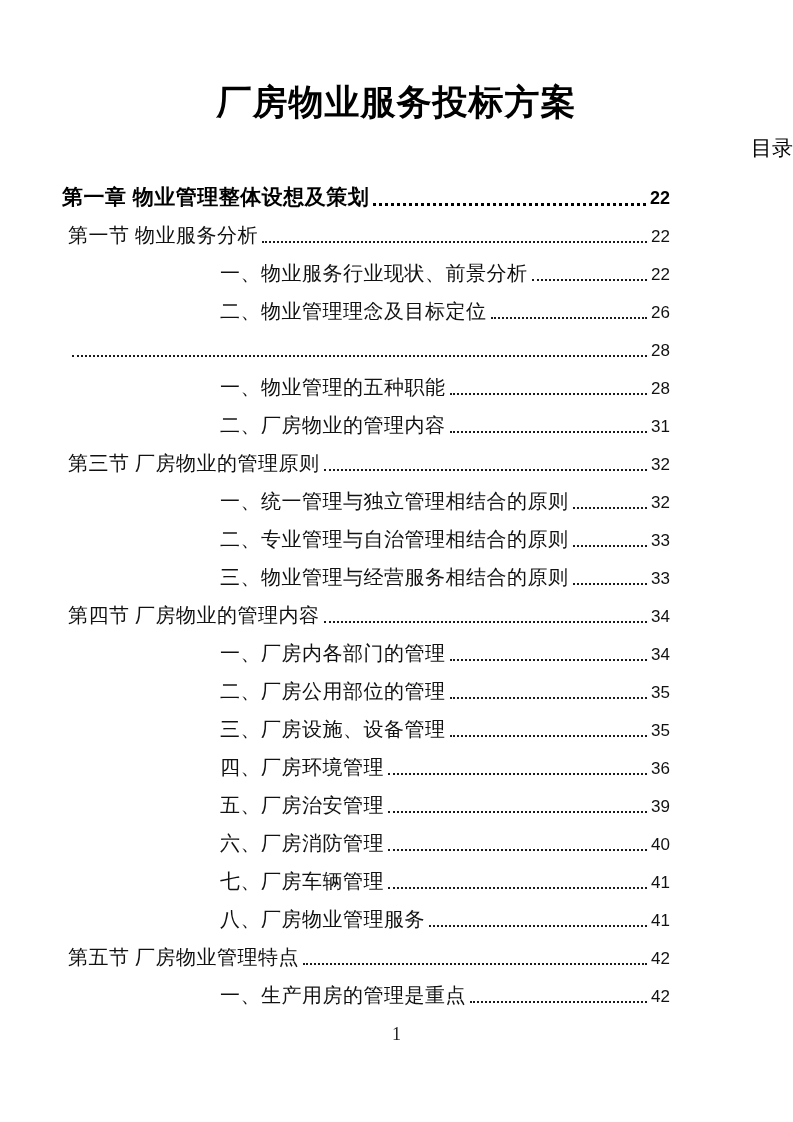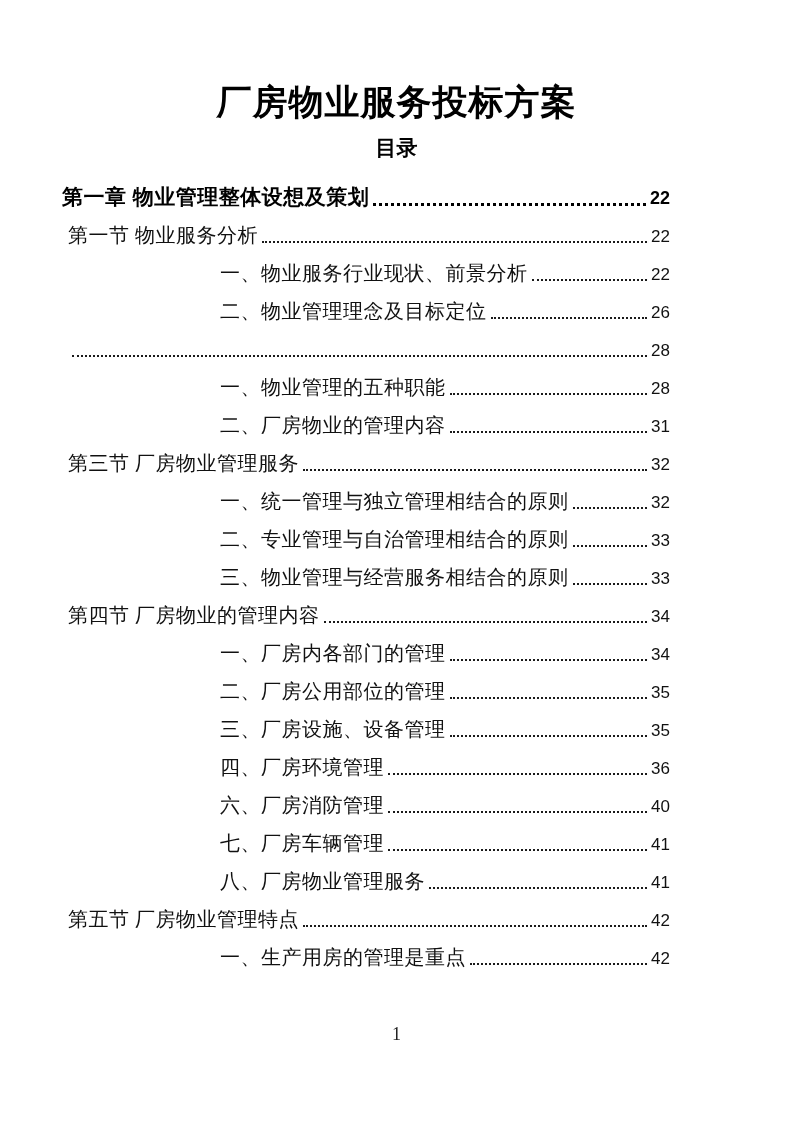--- a/index.html
+++ b/index.html
@@ -20,23 +20,23 @@
     text-align: center;
     font-family: "Liberation Sans", sans-serif;
     font-weight: bold;
     font-size: 35px;
     line-height: 1.15;
     letter-spacing: 1px;
     color: #000;
   }
   .toc-heading {
     margin-top: 13px;
-    text-align: center;
-    font-family: "Liberation Sans", sans-serif;
-    font-weight: bold;
+    text-align: right;
+    font-family: "Liberation Sans", sans-serif;
+    font-weight: normal;
     font-size: 21px;
     line-height: 1.2;
     color: #000;
   }
   .toc {
     margin-top: 15px;
     padding-right: 123px;
   }
   .toc-row {
     display: flex;
@@ -131,21 +131,21 @@
       <span class="label">一、物业管理的五种职能</span>
       <span class="leader"></span>
       <span class="num">28</span>
     </div>
       <div class="toc-row lvl3">
       <span class="label">二、厂房物业的管理内容</span>
       <span class="leader"></span>
       <span class="num">31</span>
     </div>
       <div class="toc-row lvl2">
-      <span class="label">第三节 厂房物业管理服务</span>
+      <span class="label">第三节 厂房物业的管理原则</span>
       <span class="leader"></span>
       <span class="num">32</span>
     </div>
       <div class="toc-row lvl3">
       <span class="label">一、统一管理与独立管理相结合的原则</span>
       <span class="leader"></span>
       <span class="num">32</span>
     </div>
       <div class="toc-row lvl3">
       <span class="label">二、专业管理与自治管理相结合的原则</span>
@@ -176,20 +176,25 @@
       <span class="label">三、厂房设施、设备管理</span>
       <span class="leader"></span>
       <span class="num">35</span>
     </div>
       <div class="toc-row lvl3">
       <span class="label">四、厂房环境管理</span>
       <span class="leader"></span>
       <span class="num">36</span>
     </div>
       <div class="toc-row lvl3">
+      <span class="label">五、厂房治安管理</span>
+      <span class="leader"></span>
+      <span class="num">39</span>
+    </div>
+      <div class="toc-row lvl3">
       <span class="label">六、厂房消防管理</span>
       <span class="leader"></span>
       <span class="num">40</span>
     </div>
       <div class="toc-row lvl3">
       <span class="label">七、厂房车辆管理</span>
       <span class="leader"></span>
       <span class="num">41</span>
     </div>
       <div class="toc-row lvl3">

